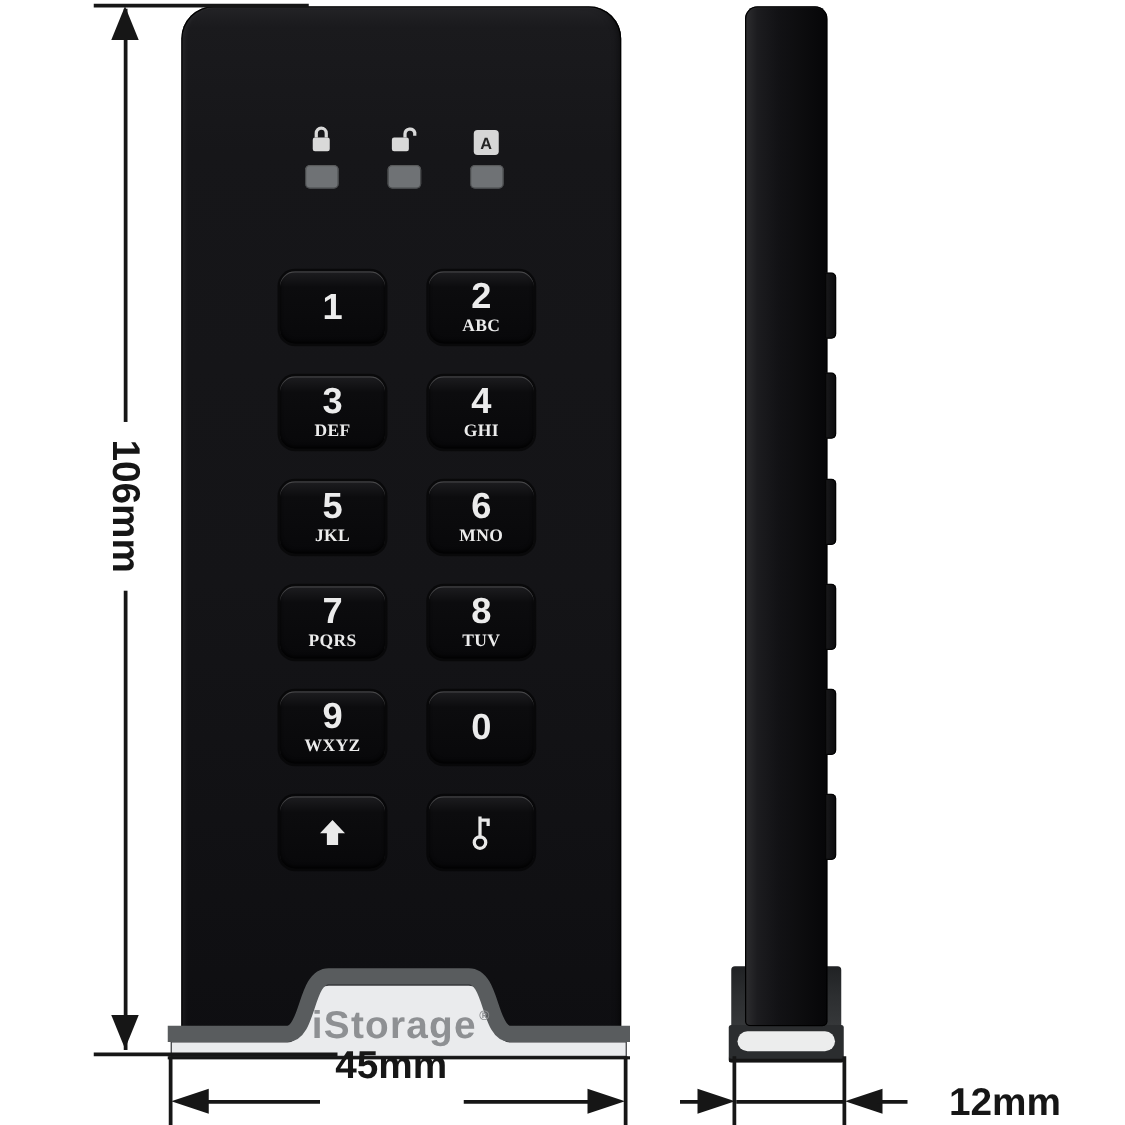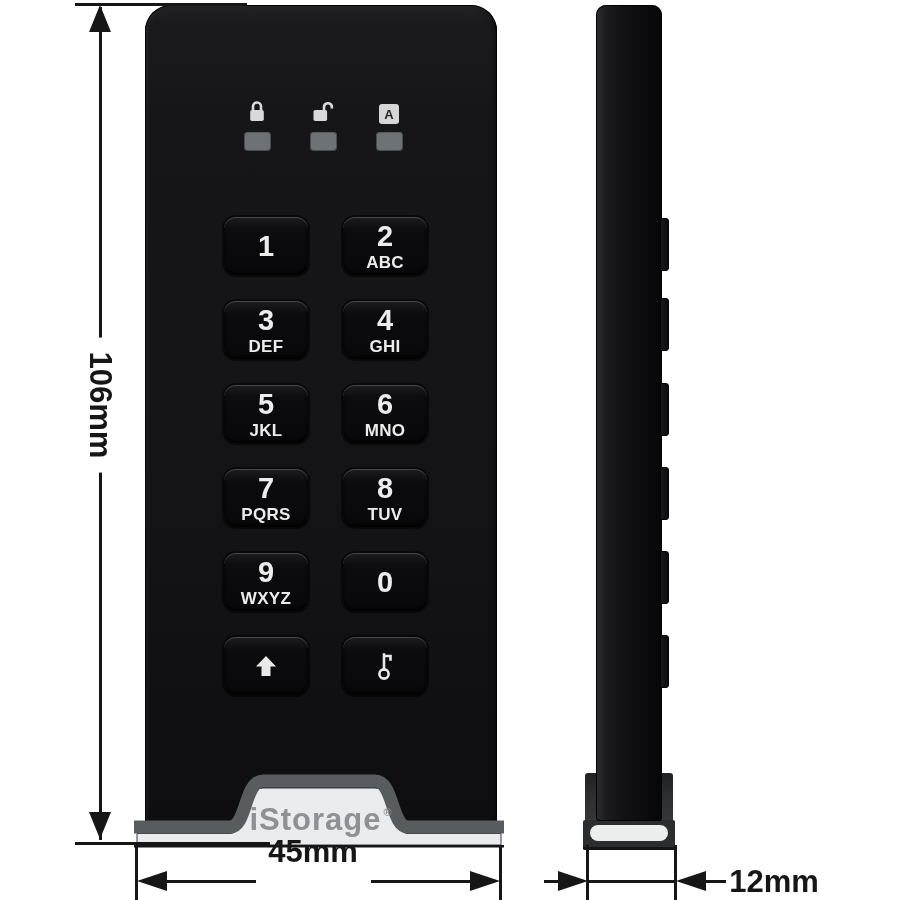--- a/index.html
+++ b/index.html
@@ -25,21 +25,21 @@
 
   .keypad{position:absolute;top:212px;left:79px;display:grid;
           grid-template-columns:84px 84px;grid-auto-rows:58px;column-gap:35px;row-gap:26px;}
   .key{border-radius:12px;
        background:linear-gradient(180deg,#1d1d20 0%,#0c0c0e 22%,#08080a 100%);
        box-shadow:0 0 0 2px rgba(0,0,0,.55),
                   inset 0 1px 0 rgba(255,255,255,.20),
                   inset 0 -2px 3px rgba(0,0,0,.85);
        display:flex;flex-direction:column;align-items:center;justify-content:center;color:#ececec;}
   .key .digit{font-size:29px;font-weight:bold;line-height:1;}
-  .key .letters{font-size:17px;font-weight:bold;line-height:1;margin-top:3px;letter-spacing:.3px;}
+  .key .letters{font-size:14px;font-weight:bold;line-height:1;margin-top:3px;letter-spacing:.3px;font-family:Liberation Serif, serif;}
   .key .letters:empty{display:none;}
 
   #front-cap{position:absolute;left:-11px;top:750px;width:370px;height:94px;}
 
   
   #side{position:absolute;left:596px;top:5px;width:66px;height:843px;}
   .side-flange{position:absolute;left:-11px;top:768px;width:88px;height:52px;border-radius:3px;
     background:linear-gradient(180deg,#202224 0%,#2c2e30 45%,#37393b 100%);}
   .side-base{position:absolute;left:-13px;top:815px;width:92px;height:30px;background:#2b2d2f;
     border-radius:2px;box-shadow:inset 0 -3px 0 #141414;}
@@ -190,15 +190,15 @@
   <div class="line" style="left:371px;top:880px;width:100px;height:3px"></div>
   <div class="arrow right" style="left:470px;top:871px"></div>
 
   <div class="line" style="left:586px;top:845px;width:3px;height:55px"></div>
   <div class="line" style="left:674px;top:845px;width:3px;height:55px"></div>
   <div class="line" style="left:544px;top:880px;width:16px;height:3px"></div>
   <div class="arrow right" style="left:558px;top:871px"></div>
   <div class="line" style="left:589px;top:880px;width:86px;height:3px"></div>
   <div class="arrow left" style="left:676px;top:871px"></div>
   <div class="line" style="left:702px;top:880px;width:24px;height:3px"></div>
-  <div class="dim-label" style="left:774px;top:882px;transform:translate(-50%,-50%)">12mm</div>
+  <div class="dim-label" style="left:804px;top:882px;transform:translate(-50%,-50%)">12mm</div>
 
 </div>
 
 </body></html>

